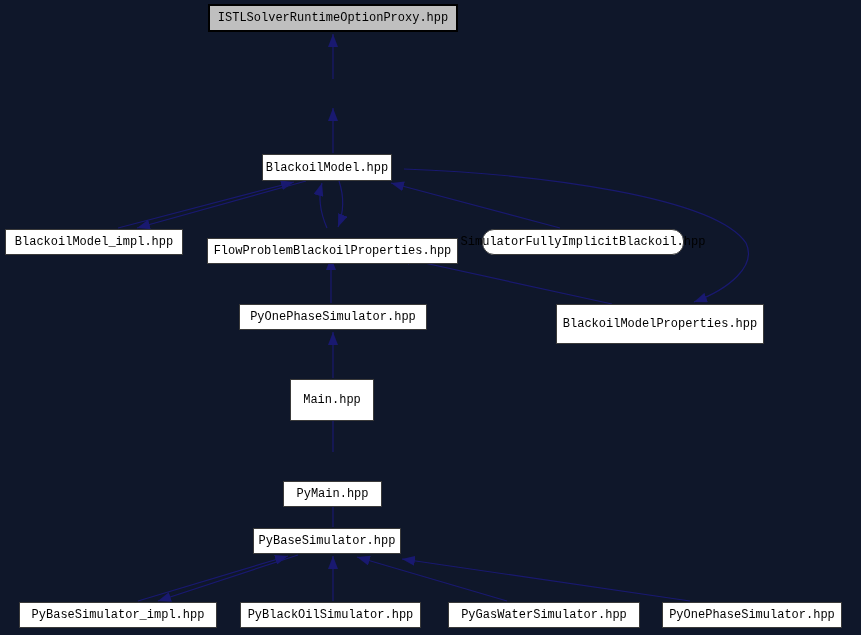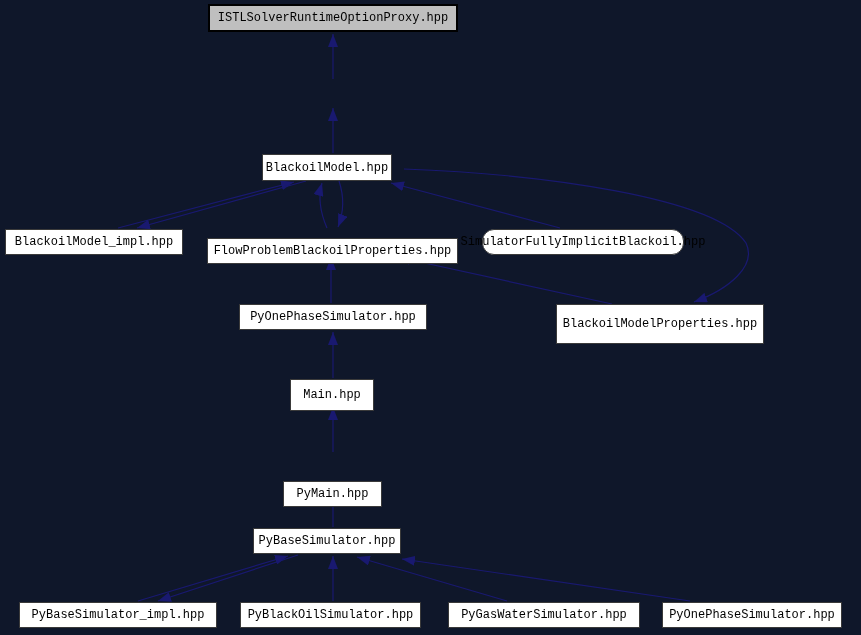--- a/index.html
+++ b/index.html
@@ -77,21 +77,21 @@
   <div class="node" style="left:5px;top:229px;width:178px;height:26px;">BlackoilModel_impl.hpp</div>
 
   <div class="node" style="left:207px;top:238px;width:251px;height:26px;">FlowProblemBlackoilProperties.hpp</div>
 
   <div class="node" style="left:482px;top:229px;width:202px;height:26px;border-radius:12px;">SimulatorFullyImplicitBlackoil.hpp</div>
 
   <div class="node" style="left:239px;top:304px;width:188px;height:26px;">PyOnePhaseSimulator.hpp</div>
 
   <div class="node" style="left:556px;top:304px;width:208px;height:40px;">BlackoilModelProperties.hpp</div>
 
-  <div class="node" style="left:290px;top:379px;width:84px;height:32px;">Main.hpp</div>
+  <div class="node" style="left:290px;top:379px;width:84px;height:42px;">Main.hpp</div>
 
   <div class="node" style="left:283px;top:453px;width:99px;height:26px;margin-top:28px;">PyMain.hpp</div>
 
   <div class="node" style="left:253px;top:528px;width:148px;height:26px;">PyBaseSimulator.hpp</div>
 
   <div class="node" style="left:19px;top:602px;width:198px;height:26px;">PyBaseSimulator_impl.hpp</div>
 
   <div class="node" style="left:240px;top:602px;width:181px;height:26px;">PyBlackOilSimulator.hpp</div>
 
   <div class="node" style="left:448px;top:602px;width:192px;height:26px;">PyGasWaterSimulator.hpp</div>

